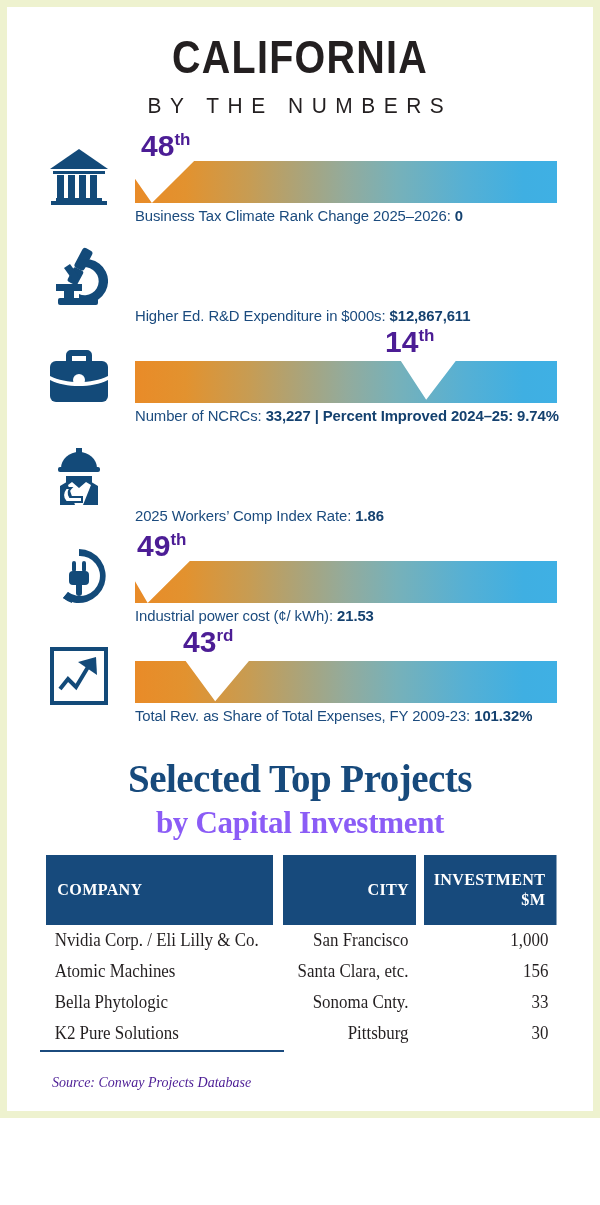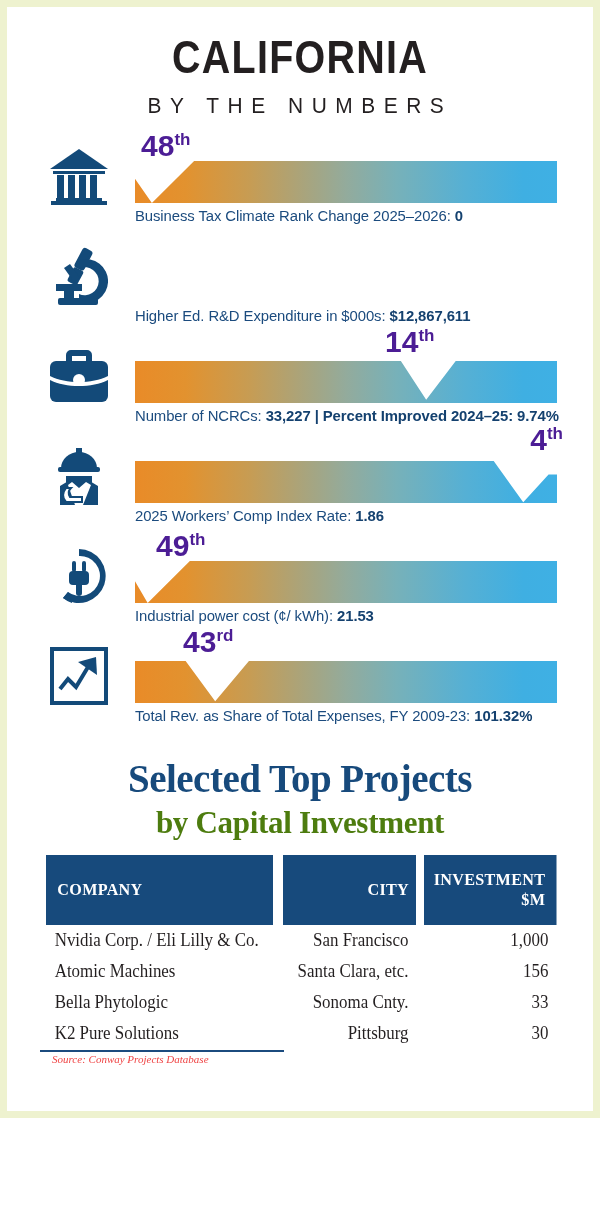--- a/index.html
+++ b/index.html
@@ -115,21 +115,21 @@
   .proj-title{
     font-size:39px;
     font-weight:bold;
     color:#174a7c;
     line-height:1.05;
     letter-spacing:-0.5px;
   }
   .proj-sub{
     font-size:31px;
     font-weight:bold;
-    color:#4d7c0f;
+    color:#8b5cf6;
     line-height:1.2;
     margin-top:4px;
     letter-spacing:-0.3px;
   }
 
   .table-box{
     margin:14px 33px 0 33px;
   }
   table.proj-table{
     width:100%;
@@ -159,25 +159,25 @@
   td.c-city{ text-align:right; }
   td.c-inv{ text-align:right; padding-right:12px; }
 
   .table-rule{
     height:2px;
     background:#1b4b7e;
     width:47%;
     margin-top:1px;
   }
   .source{
-    margin-top:1px;
+    margin-top:23px;
     padding-left:12px;
-    font-size:11px;
+    font-size:14px;
     font-style:italic;
-    color:#ef4444;
+    color:#4c1d95;
     text-align:left;
   }
 </style>
 </head>
 <body>
 
 <div id="page">
  <div class="inner">
 
   <div class="header">
@@ -253,44 +253,38 @@
         <svg width="58" height="60" viewBox="0 0 58 60">
           <rect x="26" y="2" width="6" height="8" fill="#134a79"></rect>
           <path d="M11 22 a18 16 0 0 1 36 0 z" fill="#134a79"></path>
           <rect x="8" y="21" width="42" height="5" rx="2" fill="#134a79"></rect>
           <path d="M16 30 h26 v6 a13 13 0 0 1 -26 0 z" fill="#134a79"></path>
           <path d="M20 34 L29 40 L38 34 L48 40 v19 H10 V40 Z" fill="#134a79"></path>
           <path d="M22 36 L29 42 L36 36 L41 39 L33 59 H25 L18 39 Z" fill="#ffffff"></path>
           <path d="M16 42 q-6 8 0 14 h16 v-5 H20 q-3 -5 1 -9 z" fill="#ffffff" stroke="#134a79" stroke-width="2"></path>
         </svg>
       </div>
-      <div class="bar-area">
-        <div class="rank-label" style="right:-6px;top:-10px;"><span>4</span><sup>th</sup></div>
-        <div class="bar-wrap">
-          <div class="bar-grad" style="clip-path:polygon(0% 0%, 85% 0%, 92% 98%, 98% 32%, 100% 32%, 100% 100%, 0% 100%);"></div>
-        </div>
-      </div>
       <div class="bar-area" style="height:auto;top:0;">
         <div class="stat-caption"><span>2025 Workers’ Comp Index Rate: </span><b>1.86</b></div>
       </div>
     </div>
 
     <div class="stat-row">
       <div class="stat-icon">
         <svg width="60" height="60" viewBox="0 0 60 60">
           <path d="M30 3 A27 27 0 1 1 14 52 l5 -6 A20 20 0 1 0 30 10 Z" fill="#134a79"></path>
           <path d="M14 52 a27 27 0 0 0 9 5 l0 -7 a20 20 0 0 1 -4 -4 z" fill="#134a79"></path>
           <rect x="23" y="15" width="4" height="11" rx="2" fill="#134a79"></rect>
           <rect x="33" y="15" width="4" height="11" rx="2" fill="#134a79"></rect>
           <rect x="20" y="25" width="20" height="14" rx="4" fill="#134a79"></rect>
           <path d="M27 39 h6 v8 a3 3 0 0 1 -6 0 z" fill="#134a79"></path>
         </svg>
       </div>
       <div class="bar-area">
-        <div class="rank-label" style="left:2px;margin-left:19px;"><span>49</span><sup>th</sup></div>
+        <div class="rank-label" style="left:2px;"><span>49</span><sup>th</sup></div>
         <div class="bar-wrap">
           <div class="bar-grad" style="clip-path:polygon(0% 48%, 3% 100%, 13% 0%, 100% 0%, 100% 100%, 0% 100%);"></div>
         </div>
       </div>
       <div class="bar-area" style="height:auto;top:0;">
         <div class="stat-caption"><span>Industrial power cost (¢/ kWh): </span><b>21.53</b></div>
       </div>
     </div>
 
     <div class="stat-row">

